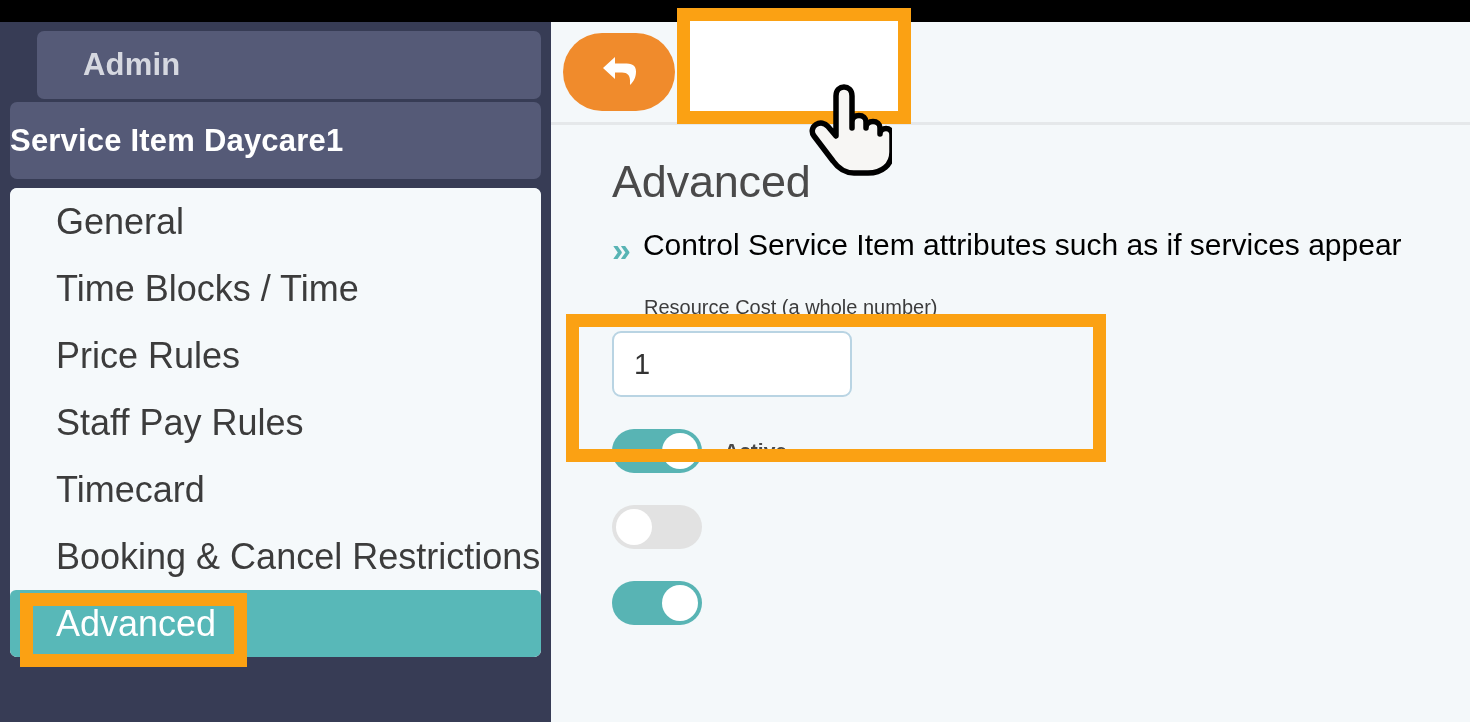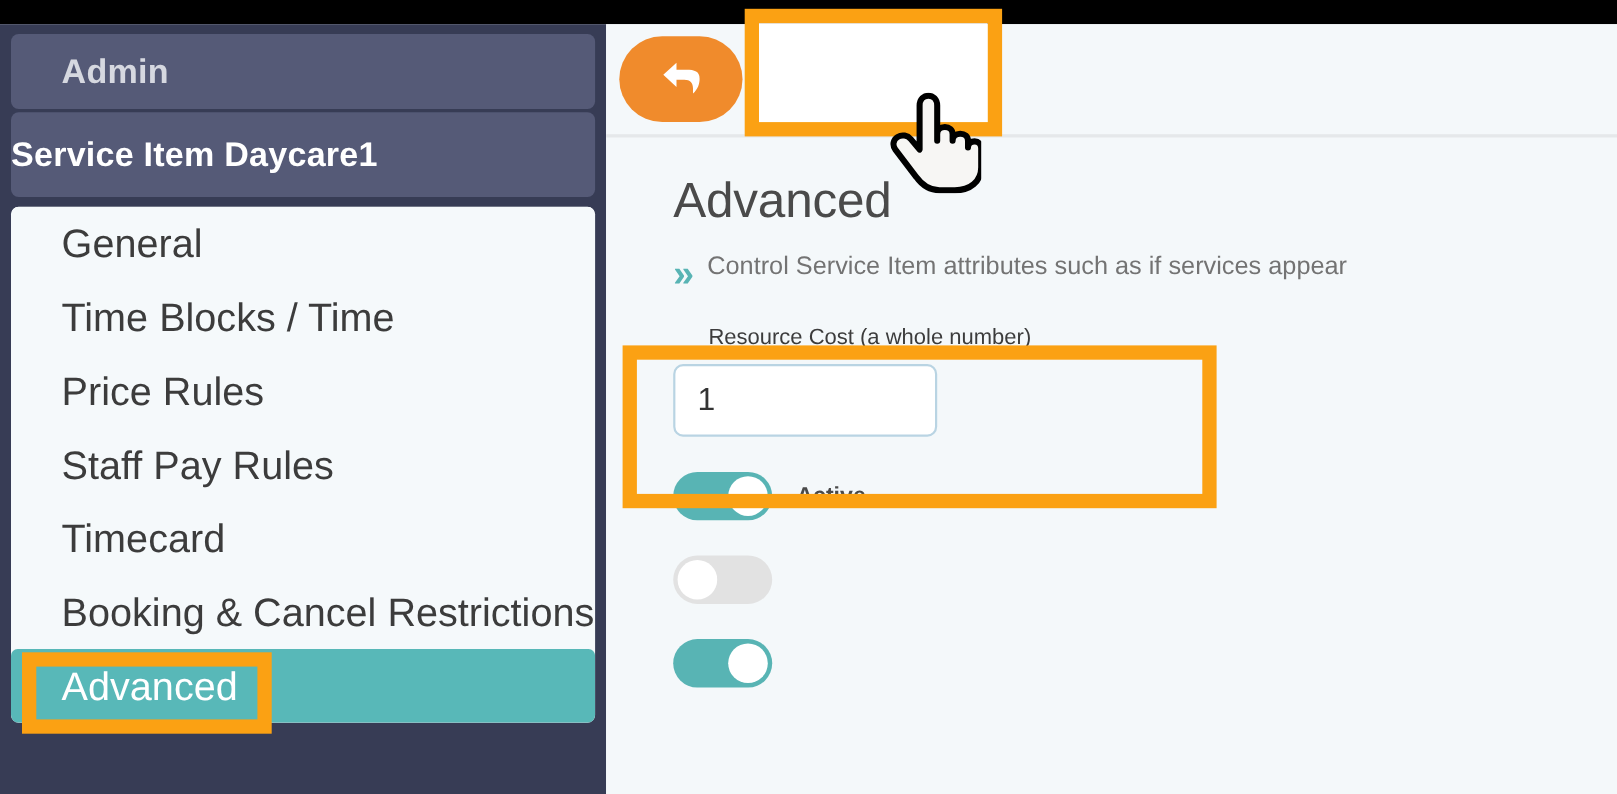--- a/index.html
+++ b/index.html
@@ -31,20 +31,21 @@
     background: #373c55;
     padding: 9px 10px 0 10px;
   }
   .side-header {
     background: #555a77;
     border-radius: 7px;
     height: 68px;
     display: flex; align-items: center;
     padding-left: 46px;
     margin-bottom: 3px;
+    margin-left: 27px;
   }
   .side-header-label {
     color: #d6d8e0;
     font-size: 31px;
     font-weight: bold;
     letter-spacing: 0.2px;
   }
   .side-subheader {
     background: #555a77;
     border-radius: 7px;
@@ -158,22 +159,22 @@
   }
   .chev {
     color: #58b4b4;
     font-size: 34px;
     font-weight: bold;
     line-height: 1;
     margin-top: 4px;
     letter-spacing: -4px;
   }
   .subtitle-text {
-    font-size: 23px;
-    color: #737373;
+    font-size: 30px;
+    color: #000000;
   }
 
   .field-block { margin-top: 30px; }
   .field-label {
     font-size: 20px;
     font-weight: normal;
     color: #3c3c3c;
     margin-left: 32px;
   }
   .field-input {

